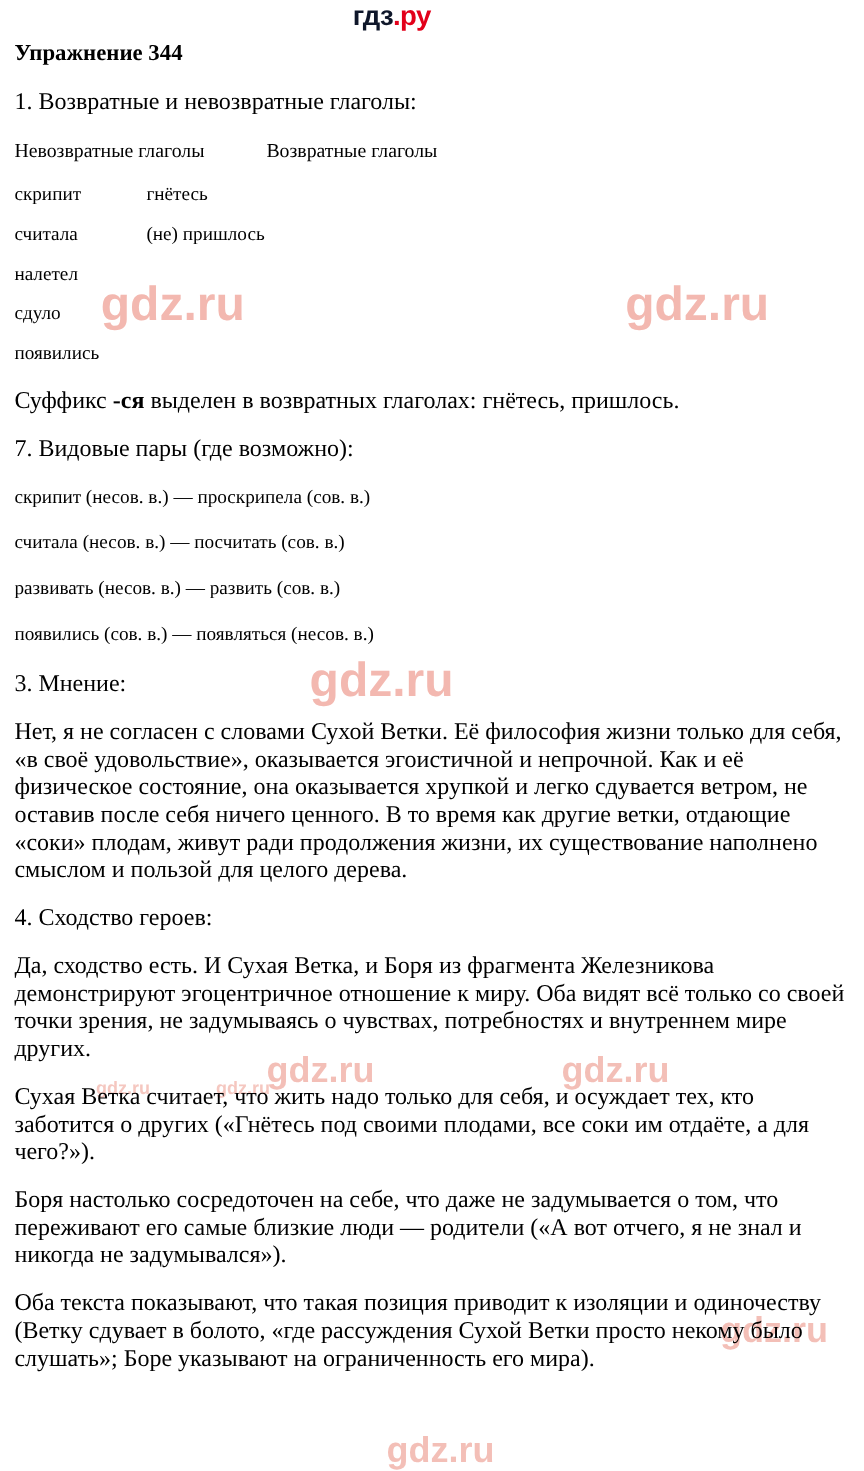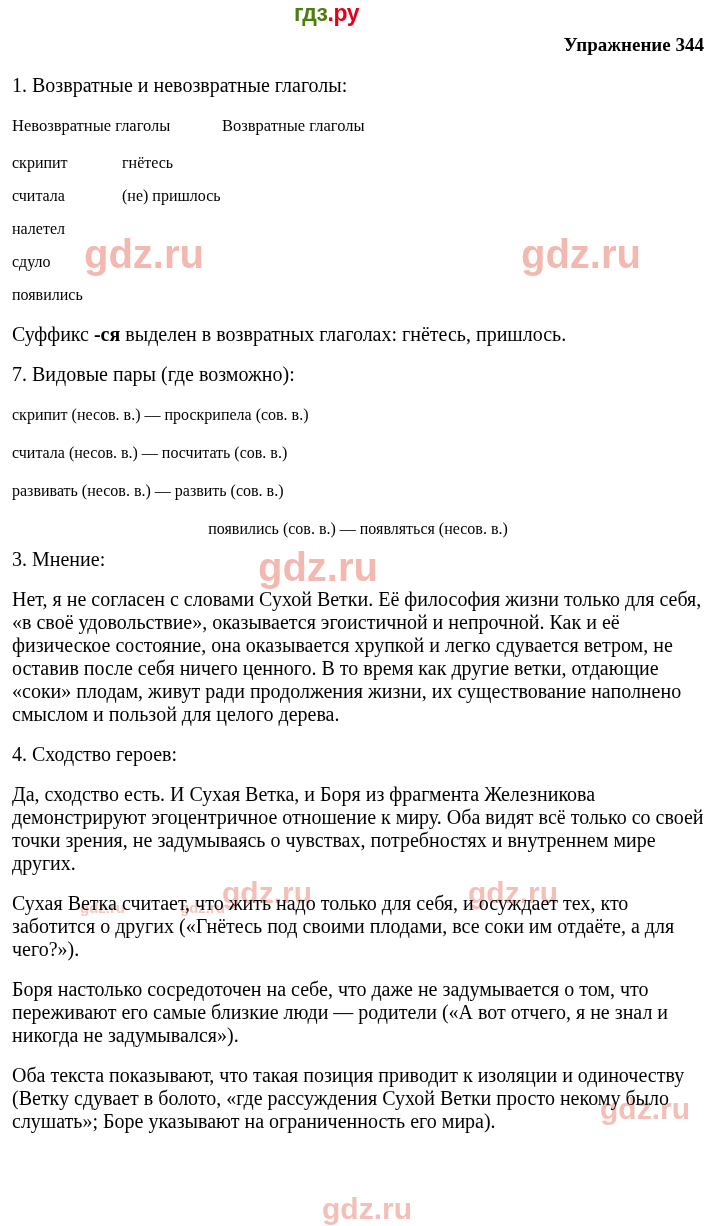--- a/index.html
+++ b/index.html
@@ -25,21 +25,21 @@
   
   .logo {
     position: absolute;
     top: 0px;
     left: 294px;
     font-family: "Liberation Sans", sans-serif;
     font-weight: bold;
     font-size: 23px;
     letter-spacing: -0.5px;
   }
-  .logo .gdz { color: #4d7c0f; }
+  .logo .gdz { color: #0f172a; }
   .logo .ru  { color: #e2001a; }
 
   
   .wm {
     position: absolute;
     font-family: "Liberation Sans", sans-serif;
     font-weight: bold;
     color: #f0a9a0;
     opacity: 0.75;
     pointer-events: none;
@@ -54,21 +54,20 @@
     position: absolute;
     top: 34px;
     left: 12px;
     width: 692px;
   }
   h1.title {
     font-size: 19px;
     font-weight: bold;
     margin: 0 0 18px 0;
     font-family: "Liberation Serif", serif;
-    text-align: right;
   }
   p.para {
     font-size: 20px;
     line-height: 23px;
     margin: 0 0 17px 0;
     text-align: left;
   }
   .pairline {
     font-size: 16px;
     line-height: 23px;
@@ -140,21 +139,21 @@
       <span class="c1">появились</span><span class="c2"></span>
     </div>
 
     <p class="para"><span>Суффикс </span><span class="bold">-ся</span><span> выделен в возвратных глаголах: гнётесь, пришлось.</span></p>
 
     <p class="para">7. Видовые пары (где возможно):</p>
 
     <p class="pairline">скрипит (несов. в.) — проскрипела (сов. в.)</p>
     <p class="pairline">считала (несов. в.) — посчитать (сов. в.)</p>
     <p class="pairline">развивать (несов. в.) — развить (сов. в.)</p>
-    <p class="pairline" style="margin-bottom:8px;text-align:center;">появились (сов. в.) — появляться (несов. в.)</p>
+    <p class="pairline" style="margin-bottom:19px;">появились (сов. в.) — появляться (несов. в.)</p>
 
     <p class="para">3. Мнение:</p>
 
     <p class="para">Нет, я не согласен с словами Сухой Ветки. Её философия жизни только для себя, «в своё удовольствие», оказывается эгоистичной и непрочной. Как и её физическое состояние, она оказывается хрупкой и легко сдувается ветром, не оставив после себя ничего ценного. В то время как другие ветки, отдающие «соки» плодам, живут ради продолжения жизни, их существование наполнено смыслом и пользой для целого дерева.</p>
 
     <p class="para">4. Сходство героев:</p>
 
     <p class="para">Да, сходство есть. И Сухая Ветка, и Боря из фрагмента Железникова демонстрируют эгоцентричное отношение к миру. Оба видят всё только со своей точки зрения, не задумываясь о чувствах, потребностях и внутреннем мире других.</p>
     <p class="para">Сухая Ветка считает, что жить надо только для себя, и осуждает тех, кто заботится о других («Гнётесь под своими плодами, все соки им отдаёте, а для чего?»).</p>
     <p class="para">Боря настолько сосредоточен на себе, что даже не задумывается о том, что переживают его самые близкие люди — родители («А вот отчего, я не знал и никогда не задумывался»).</p>

